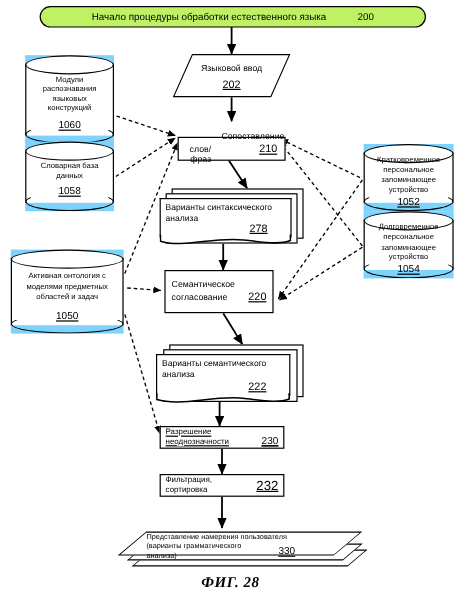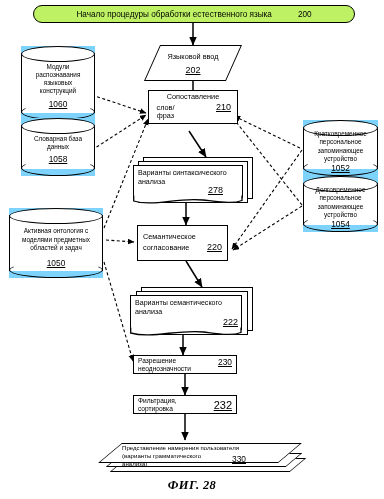--- a/index.html
+++ b/index.html
@@ -136,21 +136,21 @@
     </div>
   </div>
 
   <div class="node para" style="left:152px;top:45px;width:82px;height:36px;">
     <div class="para-content">
       <span style="font-size:7.3px;">Языковой ввод</span>
       <span class="ref" style="margin-top:4px;">202</span>
     </div>
   </div>
 
-  <div class="node procbox center" style="left:148px;top:90px;width:90px;height:34px;">
+  <div class="node procbox center" style="left:148px;top:114px;width:90px;height:20px;text-align:right;">
     <div style="width:100%;">
       <div class="proc-label">Сопоставление</div>
       <div style="display:flex;align-items:baseline;justify-content:space-between;padding:0 6px;gap:40px;">
         <span class="proc-label">слов/фраз</span>
         <span class="ref">210</span>
       </div>
     </div>
   </div>
 
   <div class="stack" style="left:133px;top:157px;width:118px;height:48px;">
@@ -181,25 +181,25 @@
     <div class="sheet" style="left:11px;top:0;width:110px;height:42px;"></div>
     <div class="sheet" style="left:6px;top:4px;width:110px;height:42px;"></div>
     <div class="front" style="left:0;top:8px;width:110px;height:34px;"></div>
     <svg class="wave" style="top:40px;width:112px;height:12px;" viewBox="0 0 112 12">
       <path d="M0.7,0.5 L0.7,6 C22,12 48,2 74,5 C90,7 102,9 111,5.5 L111,0.5" fill="#fff" stroke="#000" stroke-width="1.3"></path>
     </svg>
     <div class="s-txt" style="top:12px;">
       <div>Варианты семантического</div>
       <div>анализа</div>
     </div>
-    <div class="s-ref" style="bottom:10px;right:14px;">222</div>
+    <div class="s-ref" style="bottom:10px;right:30px;">222</div>
   </div>
 
   <div class="node procbox" style="left:133px;top:355px;width:104px;height:19px;">
-    <div style="width:100%;padding:8px 4px;box-sizing:border-box;display:flex;align-items:flex-start;justify-content:space-between;">
+    <div style="width:100%;padding:8px 4px;box-sizing:border-box;display:flex;align-items:flex-end;justify-content:space-between;text-decoration:underline;">
       <span style="font-size:6.6px;line-height:1.2;">
         <span style="display:block;">Разрешение</span>
         <span style="display:block;">неоднозначности</span>
       </span>
       <span class="ref" style="font-size:8.4px;">230</span>
     </div>
   </div>
 
   <div class="node procbox" style="left:133px;top:395px;width:104px;height:19px;">
     <div style="width:100%;padding:0 4px;box-sizing:border-box;display:flex;align-items:center;justify-content:space-between;">

